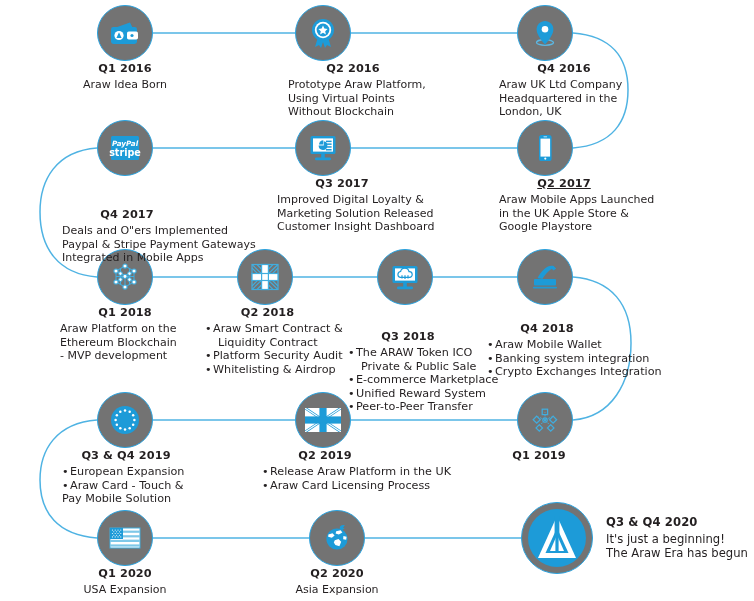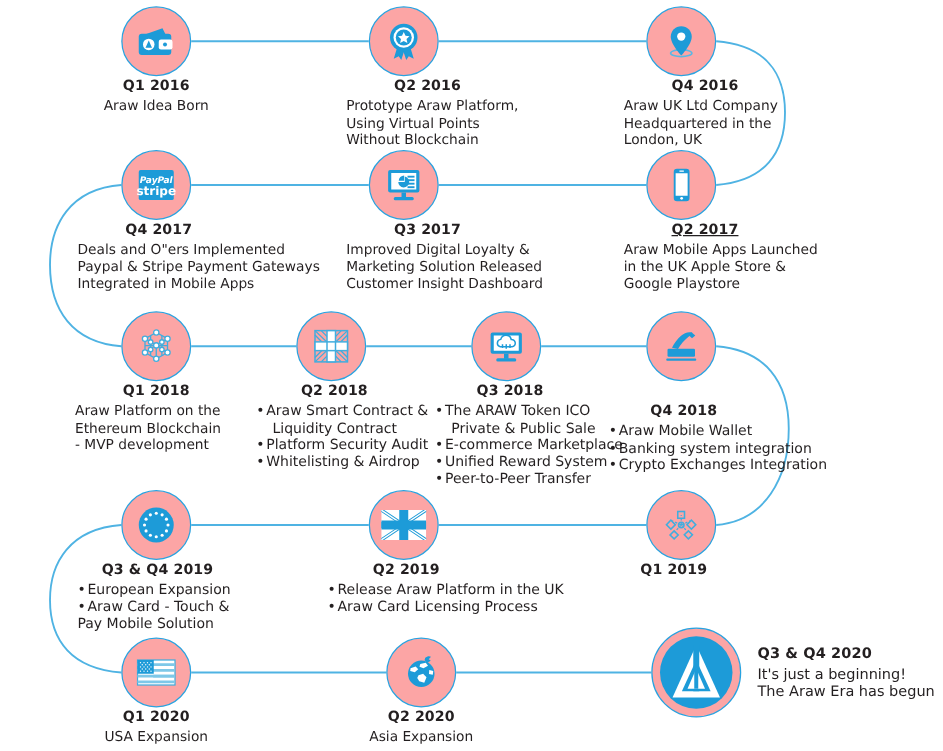--- a/index.html
+++ b/index.html
@@ -13,21 +13,21 @@
   }
   #canvas{position:absolute;left:0;top:0;width:754px;height:601px;}
   svg.lines{position:absolute;left:0;top:0;width:754px;height:601px;pointer-events:none;}
 
   .node{position:absolute;}
   .circ{
     position:absolute;
     width:56px;height:56px;
     border-radius:50%;
     border:1.6px solid #29a3e0;
-    background:#fca5a5;
+    background:#737373;
     box-sizing:border-box;
     display:flex;align-items:center;justify-content:center;
     z-index:3;
   }
   .circ.big{width:72px;height:72px;border:1.6px solid #29a3e0;}
   .circ svg{display:block;}
 
   .txt{position:absolute;z-index:4;}
   .hd{
     font-size:11.3px;
@@ -118,21 +118,21 @@
     <div class="circ" style="left:295px;top:5px;">
       <svg width="32" height="32" viewBox="0 0 32 32" aria-hidden="true">
         <path d="M11 20 L8 30 L12 28 L14 31 L17 22 Z" fill="#1d9bd8"></path>
         <path d="M21 20 L24 30 L20 28 L18 31 L15 22 Z" fill="#1d9bd8"></path>
         <circle cx="16" cy="13" r="11" fill="#1d9bd8"></circle>
         <circle cx="16" cy="13" r="8.2" fill="#ffffff"></circle>
         <circle cx="16" cy="13" r="6.4" fill="#1d9bd8"></circle>
         <path d="M16 8.6 L17.4 11.6 L20.6 12 L18.2 14.2 L18.9 17.4 L16 15.8 L13.1 17.4 L13.8 14.2 L11.4 12 L14.6 11.6 Z" fill="#ffffff"></path>
       </svg>
     </div>
-    <div class="txt" style="left:277px;top:62px;">
+    <div class="txt" style="left:288px;top:62px;">
       <div class="hd ctr" style="width:130px;">Q2 2016</div>
       <div class="bodyline">Prototype Araw Platform,</div>
       <div class="bodyline">Using Virtual Points</div>
       <div class="bodyline">Without Blockchain</div>
     </div>
   </div>
 
   <div class="node">
     <div class="circ" style="left:517px;top:5px;">
       <svg width="32" height="32" viewBox="0 0 32 32" aria-hidden="true">
@@ -151,21 +151,21 @@
 
   <div class="node">
     <div class="circ" style="left:97px;top:120px;">
       <svg width="36" height="32" viewBox="0 0 36 32" aria-hidden="true">
         <rect x="4" y="4" width="28" height="24" rx="1.5" fill="#1d9bd8"></rect>
         <text x="18" y="14.2" text-anchor="middle" font-family="DejaVu Sans, sans-serif" font-size="7.2" font-style="italic" font-weight="bold" fill="#ffffff">PayPal</text>
         <text x="18" y="24.4" text-anchor="middle" font-family="DejaVu Sans, sans-serif" font-size="9.6" font-weight="bold" fill="#ffffff">stripe</text>
       </svg>
     </div>
     <div class="txt" style="left:62px;top:177px;">
-      <div class="hd ctr" style="width:130px;">Q4 2017</div>
+      <div class="hd ctr" style="width:130px;margin-top:31px;">Q4 2017</div>
       <div class="bodyline">Deals and O"ers Implemented</div>
       <div class="bodyline">Paypal &amp; Stripe Payment Gateways</div>
       <div class="bodyline">Integrated in Mobile Apps</div>
     </div>
   </div>
 
   <div class="node">
     <div class="circ" style="left:295px;top:120px;">
       <svg width="32" height="32" viewBox="0 0 32 32" aria-hidden="true">
         <rect x="3.5" y="4" width="25" height="18" rx="1.6" fill="#1d9bd8"></rect>
@@ -270,21 +270,21 @@
         <rect x="6" y="7.4" width="20" height="12.2" fill="#ffffff"></rect>
         <g stroke="#1d9bd8" stroke-width="1.2" fill="none">
           <path d="M11.2 16.4 A3 3 0 0 1 11.6 10.5 A4.3 4.3 0 0 1 20 10.6 A2.9 2.9 0 0 1 20.6 16.4 Z"></path>
           <path d="M13 14.3 L13 17.4 M16 14.3 L16 18 M19 14.3 L19 17.4"></path>
         </g>
         <rect x="14.2" y="22" width="3.6" height="4" fill="#1d9bd8"></rect>
         <rect x="8" y="25.6" width="16" height="2.6" rx="1.2" fill="#1d9bd8"></rect>
       </svg>
     </div>
     <div class="txt" style="left:348px;top:306px;">
-      <div class="hd ctr" style="width:120px;">Q3 2018</div>
+      <div class="hd ctr" style="width:120px;margin-top:24px;">Q3 2018</div>
       <ul class="bl">
         <li class="bullet">The ARAW Token ICO</li>
         <li class="cont">Private &amp; Public Sale</li>
         <li class="bullet">E-commerce Marketplace</li>
         <li class="bullet">Unified Reward System</li>
         <li class="bullet">Peer-to-Peer Transfer</li>
       </ul>
     </div>
   </div>
 

